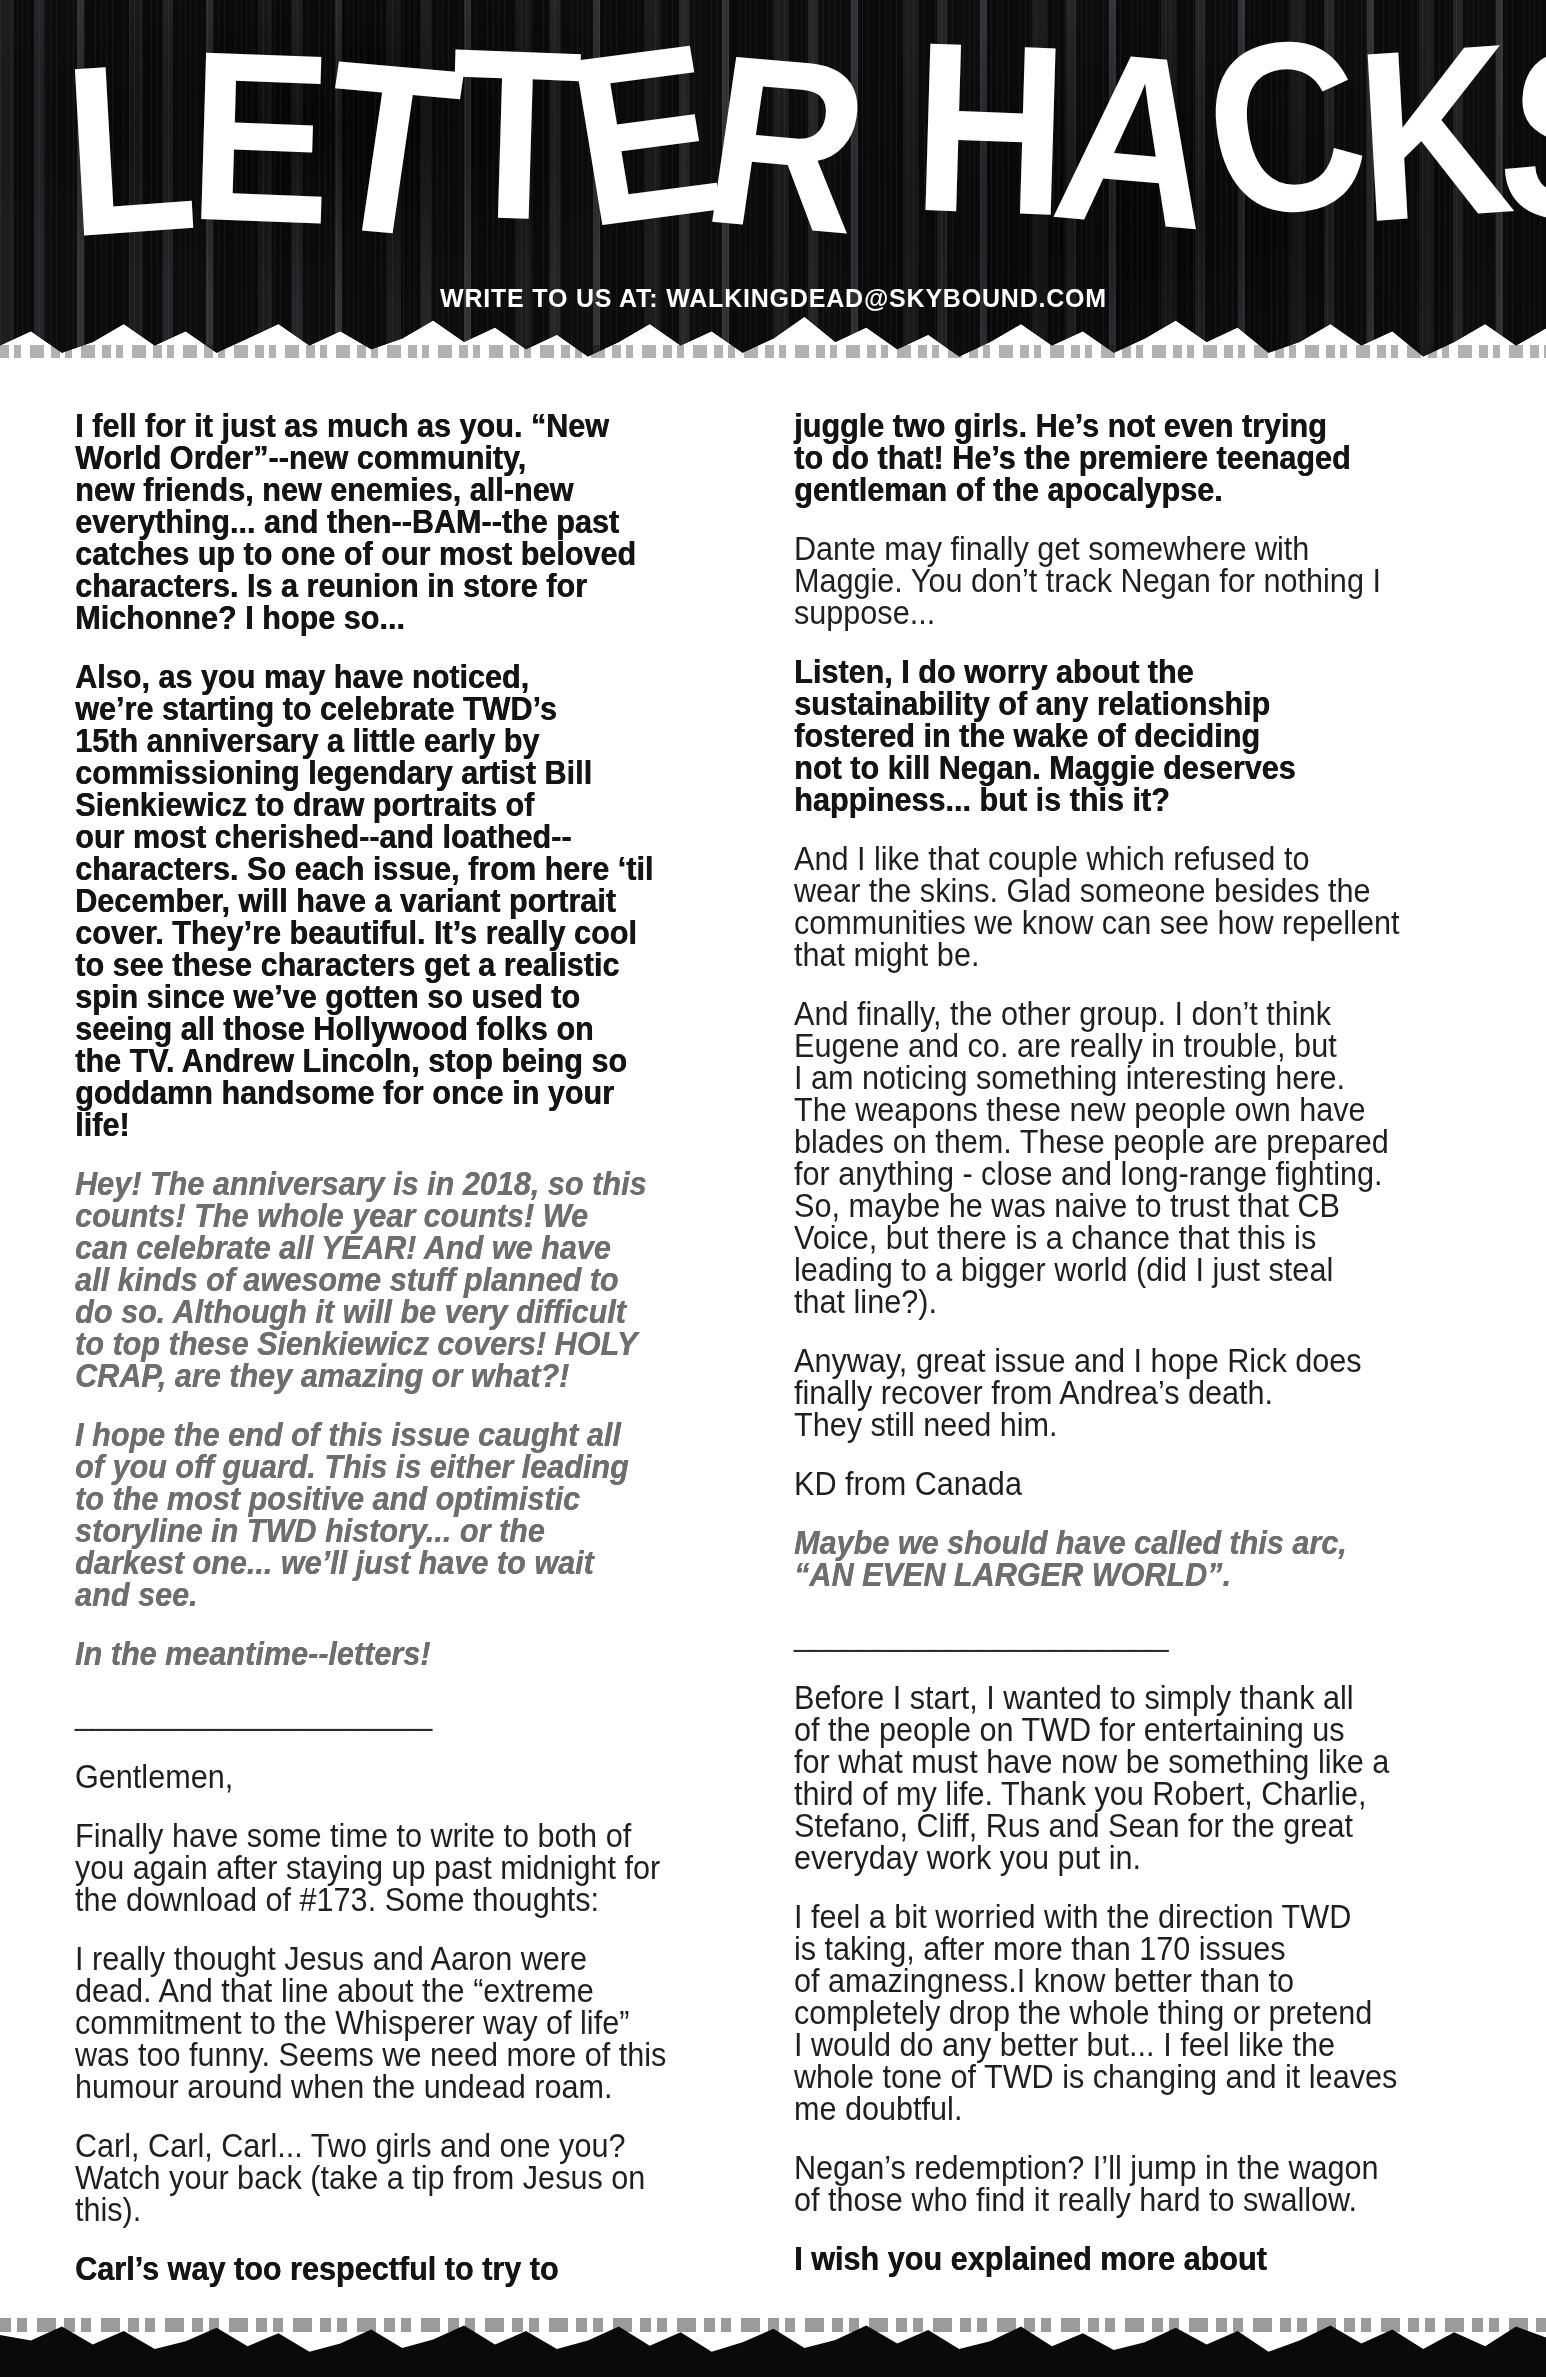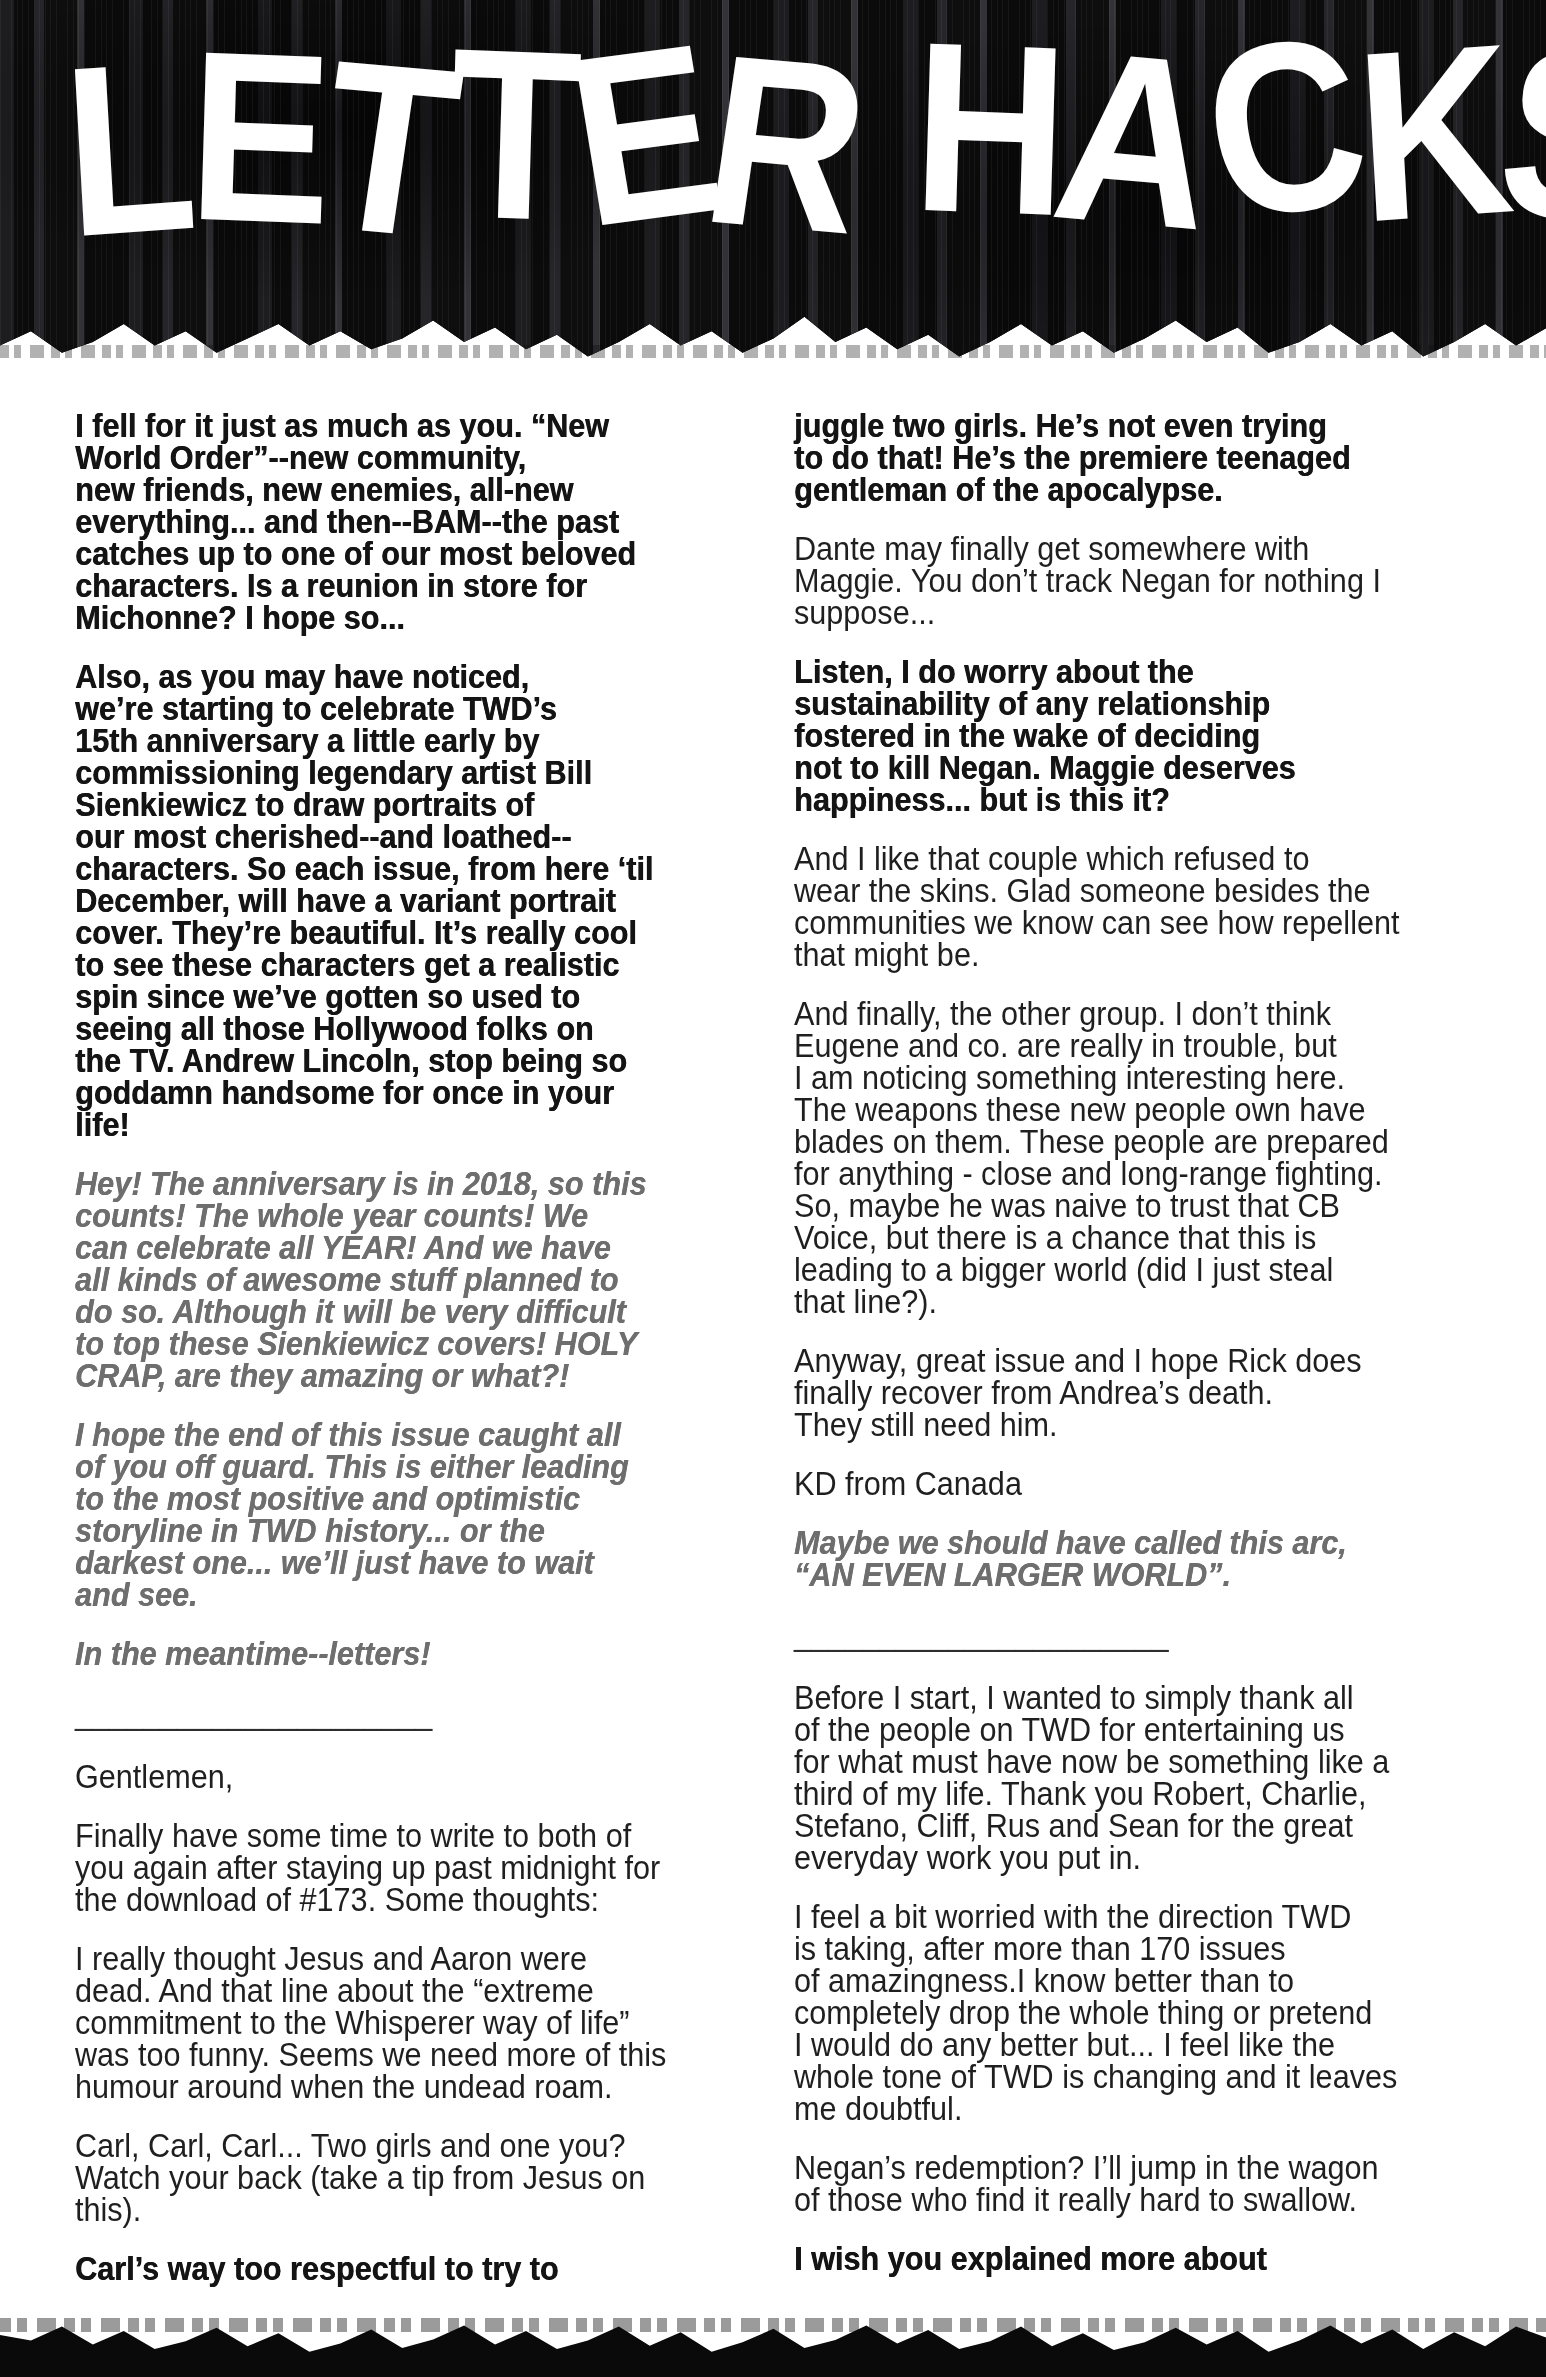--- a/index.html
+++ b/index.html
@@ -57,20 +57,21 @@
       42% 44%,40% 10%,38% 35%,36% 50%,34% 18%,32% 42%,30% 8%,28% 33%,26% 48%,24% 15%,22% 40%,
       20% 55%,18% 22%,16% 45%,14% 12%,12% 36%,10% 50%,8% 18%,6% 42%,4% 10%,2% 35%,0% 25%);}
 </style>
 </head>
 <body>
 
 <div class="page">
 
   <header class="masthead">
     <h1 class="title"><span>L</span><span>E</span><span>T</span><span>T</span><span>E</span><span>R</span><span>&nbsp;</span><span>H</span><span>A</span><span>C</span><span>K</span><span>S</span></h1>
+    <p class="subtitle">WRITE TO US AT: WALKINGDEAD@SKYBOUND.COM</p>
   </header>
 
   <div class="noise-top"></div>
 
   <main>
     <section class="col col-left" id="col-left">
         <p class="para bold">I fell for it just as much as you. “New
 World Order”--new community,
 new friends, new enemies, all-new
 everything... and then--BAM--the past

